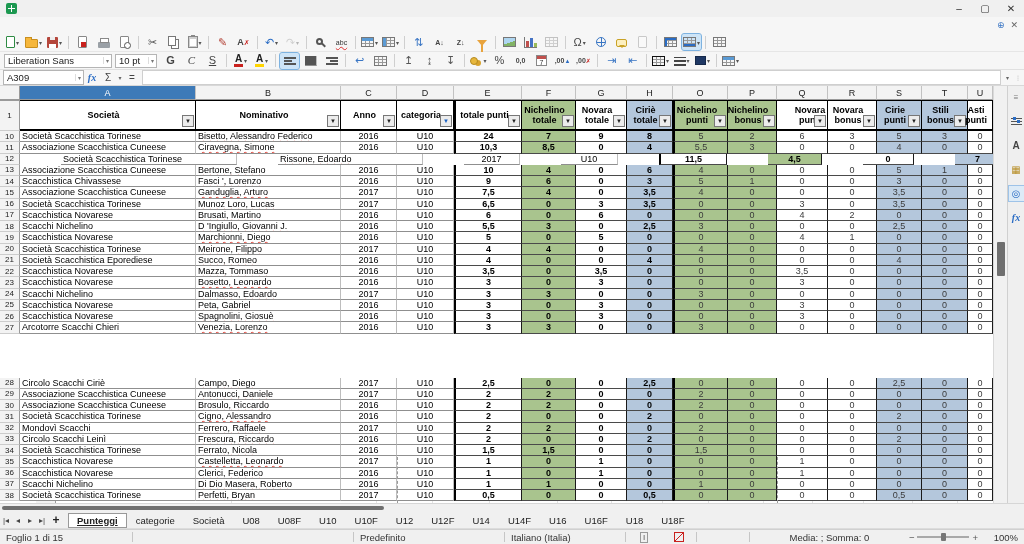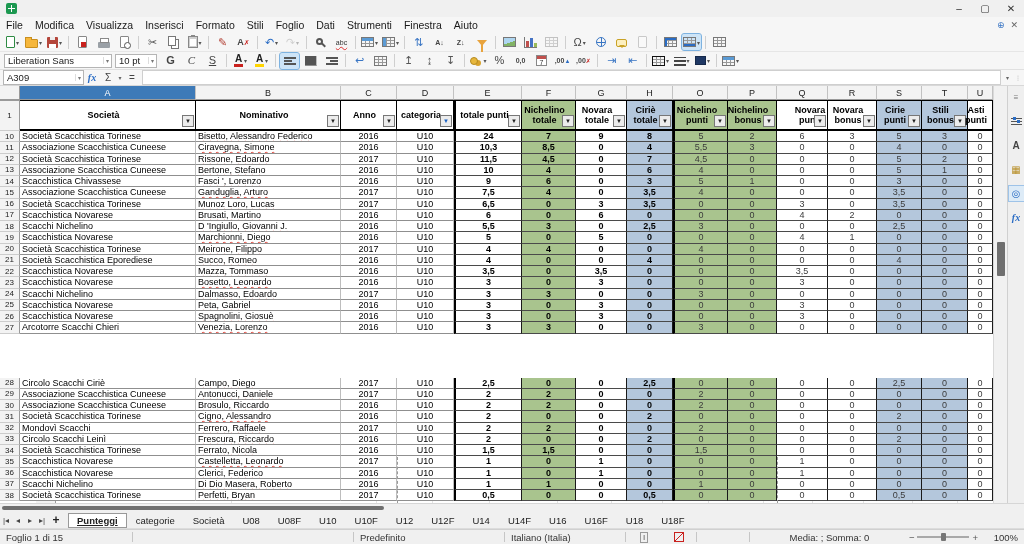--- a/index.html
+++ b/index.html
@@ -149,33 +149,20 @@
   <div id="titlebar">
     <span class="appicon"></span>
     <span class="wbtns">
       <span class="wbtn">–</span>
       <span class="wbtn">▢</span>
       <span class="wbtn">✕</span>
     </span>
   </div>
 
   <div id="menubar">
-    <span class="mitems" style="display:flex;height:100%">
-        <span class="mitem">File</span>
-        <span class="mitem">Modifica</span>
-        <span class="mitem">Visualizza</span>
-        <span class="mitem">Inserisci</span>
-        <span class="mitem">Formato</span>
-        <span class="mitem">Stili</span>
-        <span class="mitem">Foglio</span>
-        <span class="mitem">Dati</span>
-        <span class="mitem">Strumenti</span>
-        <span class="mitem">Finestra</span>
-        <span class="mitem">Aiuto</span>
-      </span>
     <span class="mright">
       <span style="color:#3a76c4">⊕</span>
       <span>✕</span>
     </span>
   </div>
 
   <div id="toolbar1">
       <span class="tbtn">
         <span class="glyph">
           <span class="gi doc ndoc"></span>
@@ -609,21 +596,21 @@
           <div class="c table bold" style="width: 51px; flex: 0 0 51px;">0</div>
           <div class="c table blue bold" style="width: 46px; flex: 0 0 46px;">4</div>
           <div class="c table thickL green muted" style="width: 55px; flex: 0 0 55px;">5,5</div>
           <div class="c table green muted" style="width: 49px; flex: 0 0 49px;">3</div>
           <div class="c table muted" style="width: 51px; flex: 0 0 51px;">0</div>
           <div class="c table muted" style="width: 49px; flex: 0 0 49px;">0</div>
           <div class="c table blue muted" style="width: 45px; flex: 0 0 45px;">4</div>
           <div class="c table blue muted" style="width: 46px; flex: 0 0 46px;">0</div>
           <div class="c table muted" style="width: 25px; flex: 0 0 25px;">0</div>
         </div>
-        <div class="row" style="height: 11.25px;">
+        <div class="row" style="height: 11.25px; gap: 41px;">
           <div class="rn">12</div>
           <div class="c left" style="width: 176px; flex: 0 0 176px;">Società Scacchistica Torinese</div>
           <div class="c left sp" style="width: 145px; flex: 0 0 145px;">Rissone, Edoardo</div>
           <div class="c" style="width: 56px; flex: 0 0 56px;">2017</div>
           <div class="c" style="width: 57px; flex: 0 0 57px;">U10</div>
           <div class="c table thickL bold" style="width: 68px; flex: 0 0 68px;">11,5</div>
           <div class="c table green bold" style="width: 54px; flex: 0 0 54px;">4,5</div>
           <div class="c table bold" style="width: 51px; flex: 0 0 51px;">0</div>
           <div class="c table blue bold" style="width: 46px; flex: 0 0 46px;">7</div>
           <div class="c table thickL green muted" style="width: 55px; flex: 0 0 55px;">4,5</div>

